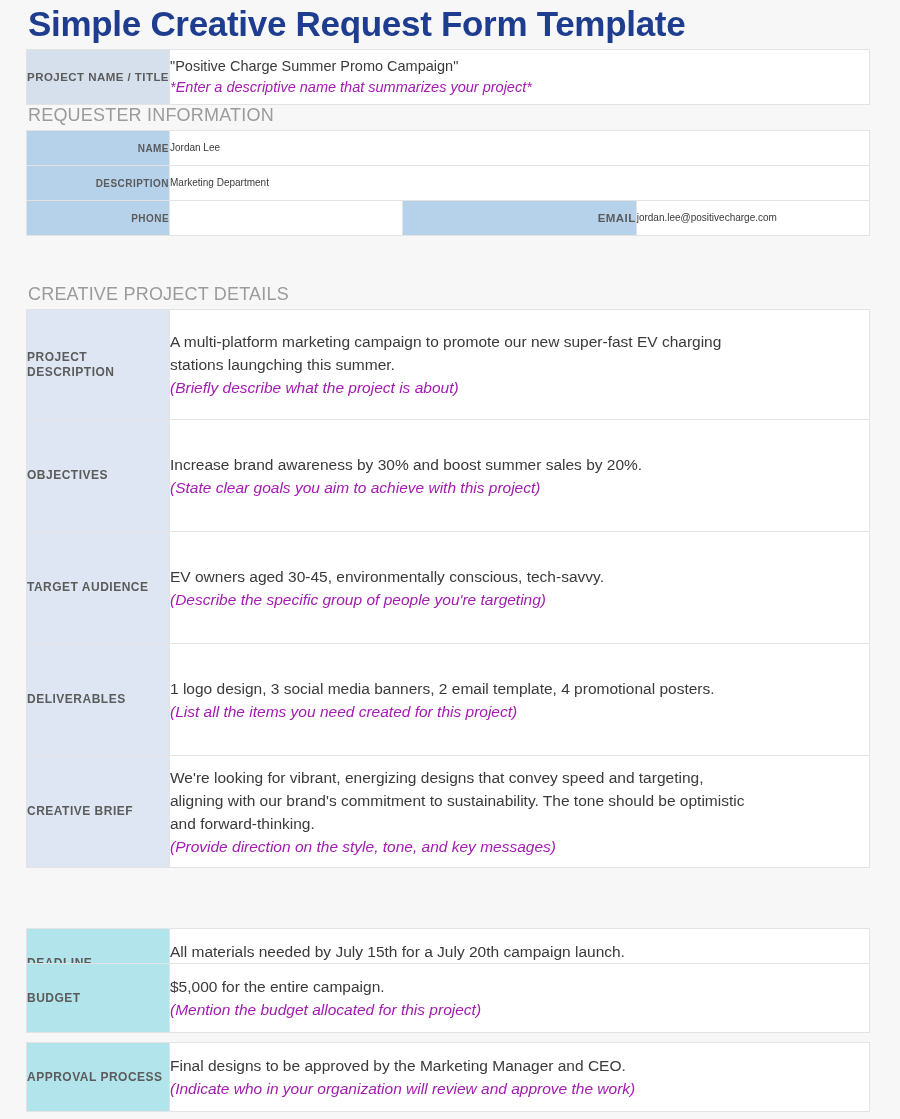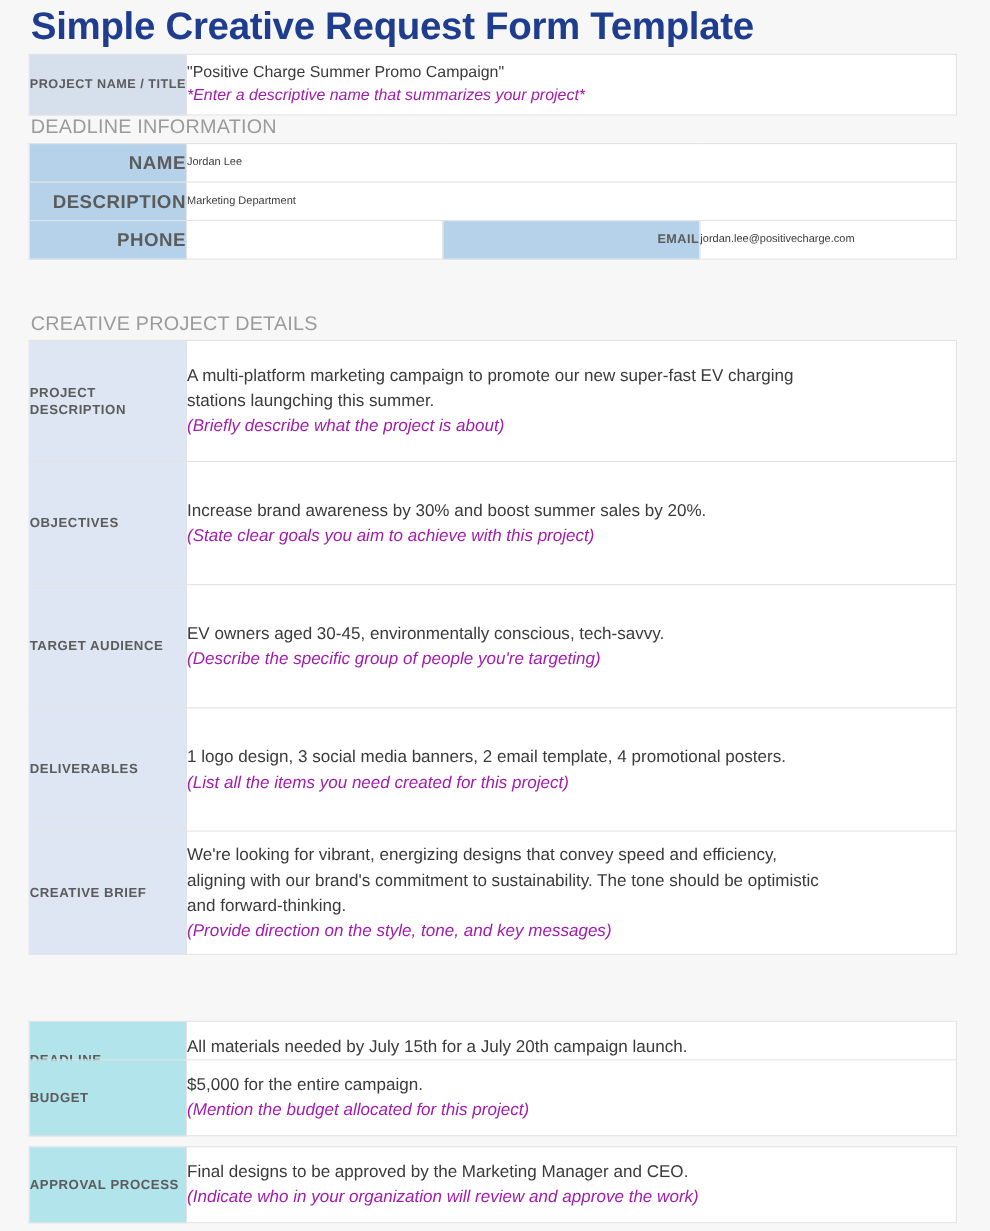--- a/index.html
+++ b/index.html
@@ -95,21 +95,21 @@
   .c-accent { background: #b2e4ec; }
 
   
   #tbl-project { top: 49px; }
   #tbl-project .lbl { padding-top: 7px; padding-bottom: 7px; }
   #tbl-project .val { padding-top: 6px; padding-bottom: 6px; font-size: 14.5px; line-height: 21px; }
 
   
   #tbl-requester { top: 130px; }
   #tbl-requester .val { height: 34px; font-size: 10px; }
-  #tbl-requester .lbl { font-size: 17px; }
+  #tbl-requester .lbl { font-size: 10px; }
   .lbl-email {
     width: 68px;
     text-align: right;
     padding: 6px 4px;
     font-size: 11.5px;
     font-weight: bold;
     color: #5b5b5b;
     letter-spacing: 0.45px;
   }
   .val-phone { width: 282px; }
@@ -141,21 +141,21 @@
         <span class="line">NAME / TITLE</span>
       </td>
       <td class="val">
         <span class="line">"Positive Charge Summer Promo Campaign"</span>
         <span class="line hint">*Enter a descriptive name that summarizes your project*</span>
       </td>
     </tr>
   </tbody>
     </table>
 
-  <div class="section-head" style="top:104px;">DEADLINE INFORMATION</div>
+  <div class="section-head" style="top:104px;">REQUESTER INFORMATION</div>
 
   <table class="tbl" id="tbl-requester">
     <tbody>
         <tr>
       <td class="lbl c-req">NAME</td>
       <td class="val" colspan="3">Jordan Lee</td>
     </tr>
     <tr>
       <td class="lbl c-req">DESCRIPTION</td>
       <td class="val" colspan="3">Marketing Department</td>
@@ -210,21 +210,21 @@
       <td class="val">
         <span class="line">1 logo design, 3 social media banners, 2 email template, 4 promotional posters.</span>
         <span class="line hint">(List all the items you need created for this project)</span>
       </td>
     </tr>
     <tr style="height:112px;">
       <td class="lbl lbl-left c-detail">
         <span class="line">CREATIVE BRIEF</span>
       </td>
       <td class="val">
-        <span class="line">We're looking for vibrant, energizing designs that convey speed and efficiency,</span>
+        <span class="line">We're looking for vibrant, energizing designs that convey speed and targeting,</span>
         <span class="line">aligning with our brand's commitment to sustainability. The tone should be optimistic</span>
         <span class="line">and forward-thinking.</span>
         <span class="line hint">(Provide direction on the style, tone, and key messages)</span>
       </td>
     </tr>
   </tbody>
     </table>
 
   <table class="tbl accent-tbl" id="tbl-deadline">
     <tbody>

